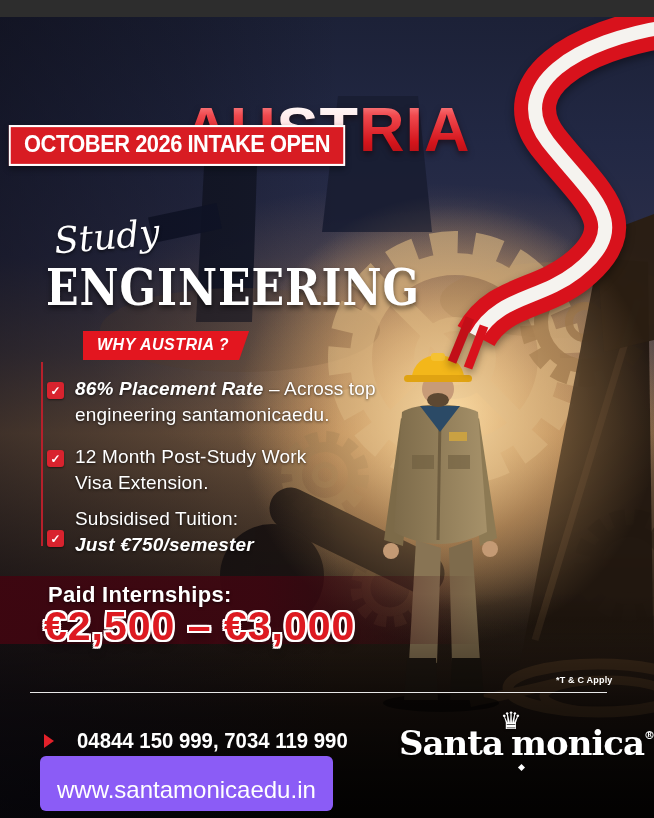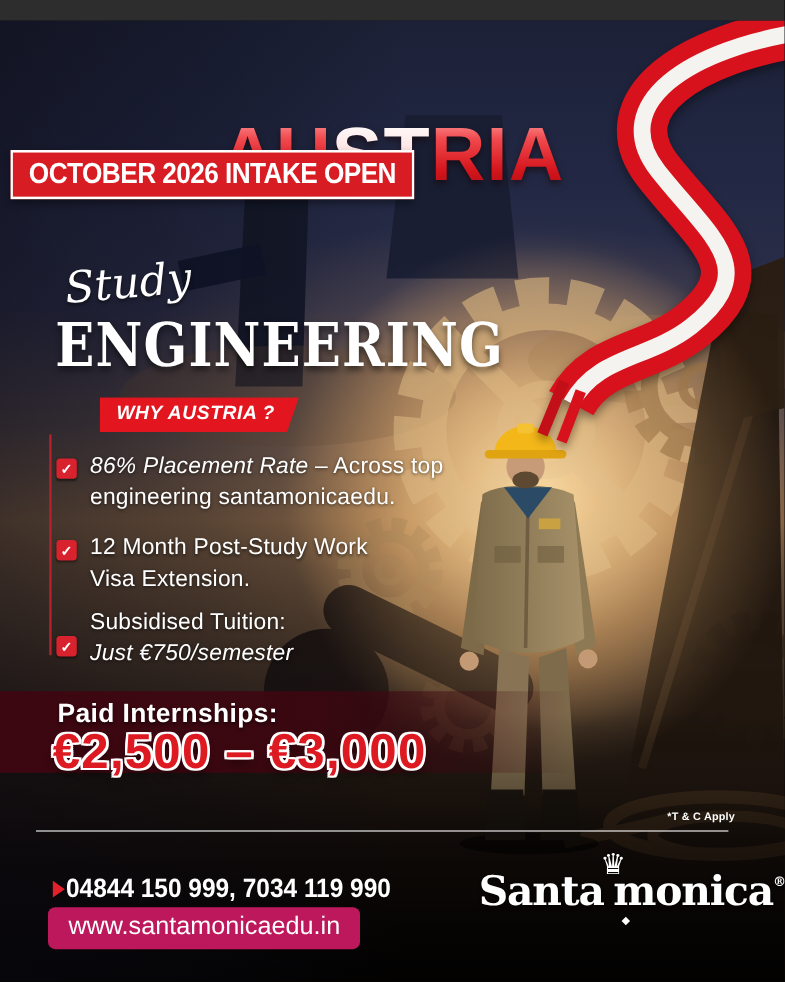--- a/index.html
+++ b/index.html
@@ -48,42 +48,42 @@
   .rail{position:absolute;left:41px;top:362px;width:2px;height:184px;background:#b6202b;z-index:9;}
 
   .bullet{position:absolute;left:47px;z-index:10;display:flex;gap:11px;color:#fff;}
   .b1{top:376px}.b2{top:444px}.b3{top:506px}
   .check{width:17px;height:17px;border-radius:3px;background:#d8232e;color:#fff;font-size:12px;
          font-weight:bold;display:flex;align-items:center;justify-content:center;flex:0 0 17px;
          box-shadow:0 1px 2px rgba(0,0,0,.5);}
   .b1 .check,.b2 .check{margin-top:6px}
   .b3 .check{margin-top:24px}
   .btext{font-size:19px;line-height:26px;letter-spacing:.2px;text-shadow:0 1px 3px rgba(0,0,0,.65);}
-  .lead,.bolditalic{font-weight:normal;font-style:italic;}
+  .lead,.bolditalic{font-weight:bold;font-style:italic;}
 
   .band{position:absolute;left:0;top:576px;width:480px;height:68px;z-index:3;
         background:linear-gradient(90deg, rgba(62,6,16,.96) 0%, rgba(62,6,16,.88) 55%, rgba(62,6,16,0) 100%);}
   .paid-label{position:absolute;left:48px;top:582px;z-index:10;color:#fff;font-weight:bold;
               font-size:22px;letter-spacing:.3px;text-shadow:0 1px 3px rgba(0,0,0,.6);}
   .amount-row{position:absolute;left:44px;top:603px;z-index:10;display:flex;align-items:flex-end;}
   .amount{font-size:41px;font-weight:bold;color:#dd1a21;letter-spacing:1px;line-height:1.15;
     text-shadow:-2px -2px 0 #fff,2px -2px 0 #fff,-2px 2px 0 #fff,2px 2px 0 #fff,
                 -2px 0 0 #fff,2px 0 0 #fff,0 -2px 0 #fff,0 2px 0 #fff,0 6px 7px rgba(0,0,0,.45);}
   .permonth{font-size:24px;color:#fff;font-weight:bold;padding:0 0 6px 2px;
             text-shadow:0 2px 3px rgba(0,0,0,.6);}
 
   .rule{position:absolute;left:30px;top:692px;width:577px;height:1px;background:rgba(255,255,255,.9);z-index:10;}
   .tnc{position:absolute;left:556px;top:675px;z-index:10;color:#fff;font-weight:bold;font-size:9px;letter-spacing:.2px;}
 
-  .phone-row{position:absolute;left:44px;top:729px;z-index:10;display:flex;align-items:center;gap:1px;}
+  .phone-row{position:absolute;left:44px;top:729px;z-index:10;display:flex;align-items:center;gap:23px;}
   .tri{width:0;height:0;border-top:7px solid transparent;border-bottom:7px solid transparent;
        border-left:10px solid #e3212a;}
   .phones{color:#fff;font-weight:bold;font-size:21px;transform:scale(.97,1.05);transform-origin:left center;}
-  .site-pill{position:absolute;left:40px;top:756px;z-index:10;background:#be185d;color:#fff;
-             font-size:21px;padding:4px 17px 7px;border-radius:6px;cursor:pointer;}
+  .site-pill{position:absolute;left:40px;top:756px;z-index:10;background:#8b5cf6;color:#fff;
+             font-size:24px;padding:20px 17px 7px;border-radius:6px;cursor:pointer;}
 
   .logo{position:absolute;left:399px;top:709px;width:244px;z-index:10;text-align:center;color:#fff;}
   .logo-crown{display:block;font-size:24px;line-height:1;margin-bottom:-7px;transform:translateX(-10px);
               text-shadow:0 1px 2px rgba(0,0,0,.6);}
   .logo-name{font-family:"DejaVu Serif",serif;font-weight:bold;font-size:34px;line-height:1.05;
              letter-spacing:-1px;white-space:nowrap;text-shadow:0 2px 3px rgba(0,0,0,.6);}
   .logo-name .gap{display:inline-block;width:8px;}
   .logo-reg{font-size:11px;position:relative;top:-16px;letter-spacing:0;}
   .logo-tag{display:inline-block;font-size:16px;font-weight:bold;letter-spacing:.4px;
             border-bottom:2px solid #fff;padding:1px 8px 5px;margin-top:1px;

